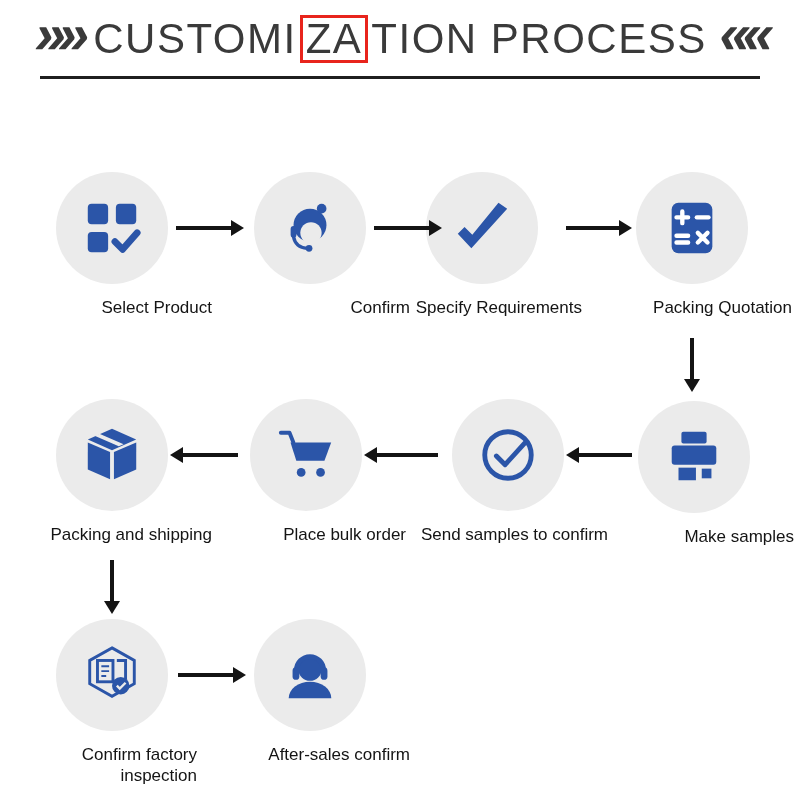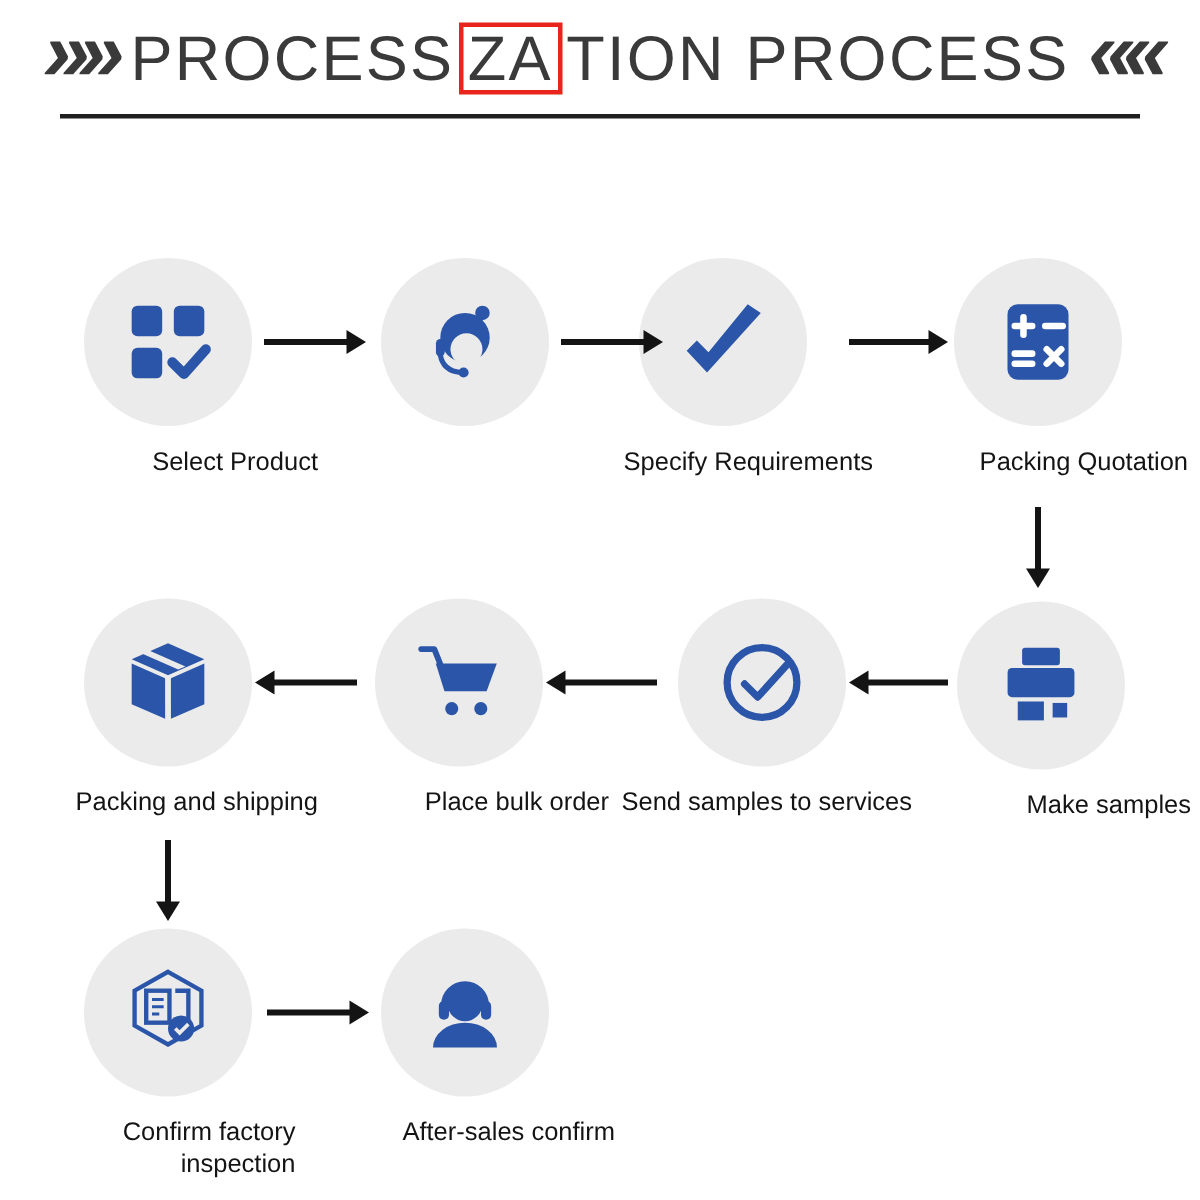--- a/index.html
+++ b/index.html
@@ -31,21 +31,21 @@
   .arrow-down::after { content:""; position:absolute; bottom:-12px; left:-6px; width:0; height:0;
     border-top:13px solid var(--arrow,#141414); border-left:8px solid transparent; border-right:8px solid transparent; }
 </style>
 </head>
 <body>
 
 <div id="canvas">
 
   <div class="title-row">
     <span class="decor">»»</span>
-    <h1 class="title"><span>PROCESS</span><span class="hl">ZA</span><span>TION PROCESS</span></h1>
+    <h1 class="title"><span>CUSTOMI</span><span class="hl">ZA</span><span>TION PROCESS</span></h1>
     <span class="decor">««</span>
   </div>
   <div class="divider"></div>
 
   <div class="step" style="left:12px;top:172px">
     <div class="circle">
       <span class="icon">
         <svg viewBox="0 0 64 64">
             <rect x="7" y="7" width="21" height="21" rx="4" fill="currentColor"></rect>
             <rect x="36" y="7" width="21" height="21" rx="4" fill="currentColor"></rect>
@@ -63,20 +63,21 @@
         <svg viewBox="0 0 64 64">
             <circle cx="32" cy="29" r="17" fill="currentColor"></circle>
             <circle cx="33" cy="37" r="11" fill="var(--circle-bg,#ebebeb)"></circle>
             <circle cx="44" cy="12" r="5" fill="currentColor"></circle>
             <rect x="12" y="30" width="6" height="12" rx="3" fill="currentColor"></rect>
             <path d="M15 41q2 11 14 12" fill="none" stroke="currentColor" stroke-width="3.5"></path>
             <circle cx="31" cy="53" r="3.5" fill="currentColor"></circle>
           </svg>
       </span>
     </div>
+    <div class="label">Confirm</div>
   </div>
 
   <div class="step" style="left:382px;top:172px">
     <div class="circle">
       <span class="icon">
         <svg viewBox="0 0 64 64">
             <polygon points="7,38 21,53 58,12 49,6 22,39 14,31" fill="currentColor"></polygon>
           </svg>
       </span>
     </div>
@@ -116,21 +117,21 @@
 
   <div class="step" style="left:408px;top:399px">
     <div class="circle">
       <span class="icon">
         <svg viewBox="0 0 64 64">
             <circle cx="32" cy="32" r="24" fill="none" stroke="currentColor" stroke-width="5"></circle>
             <path d="M20 33l9 9 20-22" fill="none" stroke="currentColor" stroke-width="5" stroke-linecap="round" stroke-linejoin="round"></path>
           </svg>
       </span>
     </div>
-    <div class="label">Send samples to services</div>
+    <div class="label">Send samples to confirm</div>
   </div>
 
   <div class="step" style="left:206px;top:399px">
     <div class="circle">
       <span class="icon">
         <svg viewBox="0 0 64 64">
             <path d="M6 9h9l4 10" fill="none" stroke="currentColor" stroke-width="4" stroke-linecap="round" stroke-linejoin="round"></path>
             <path d="M16 19h42l-7 19H22Z" fill="currentColor"></path>
             <circle cx="27" cy="50" r="4.5" fill="currentColor"></circle>
             <circle cx="47" cy="50" r="4.5" fill="currentColor"></circle>

